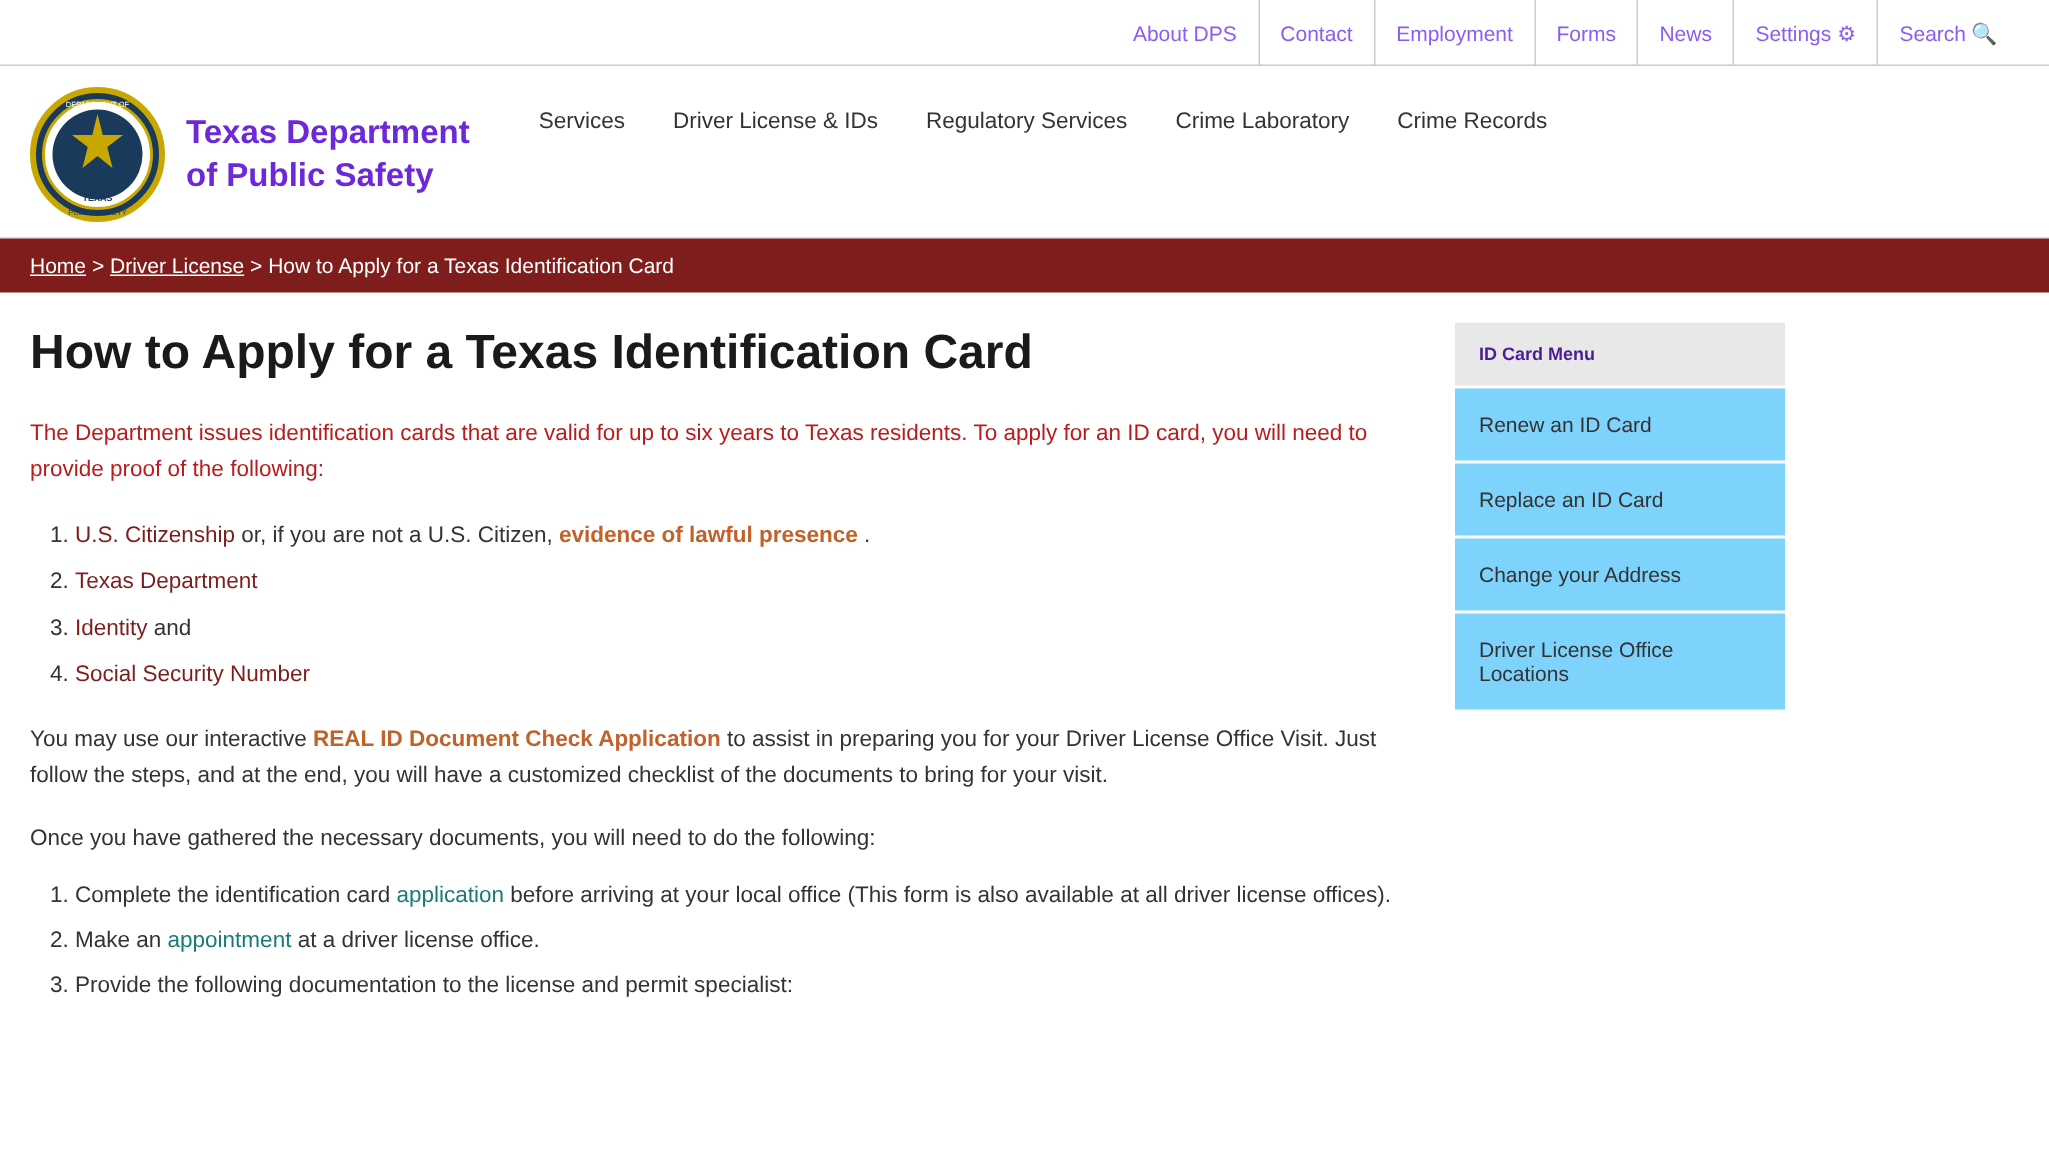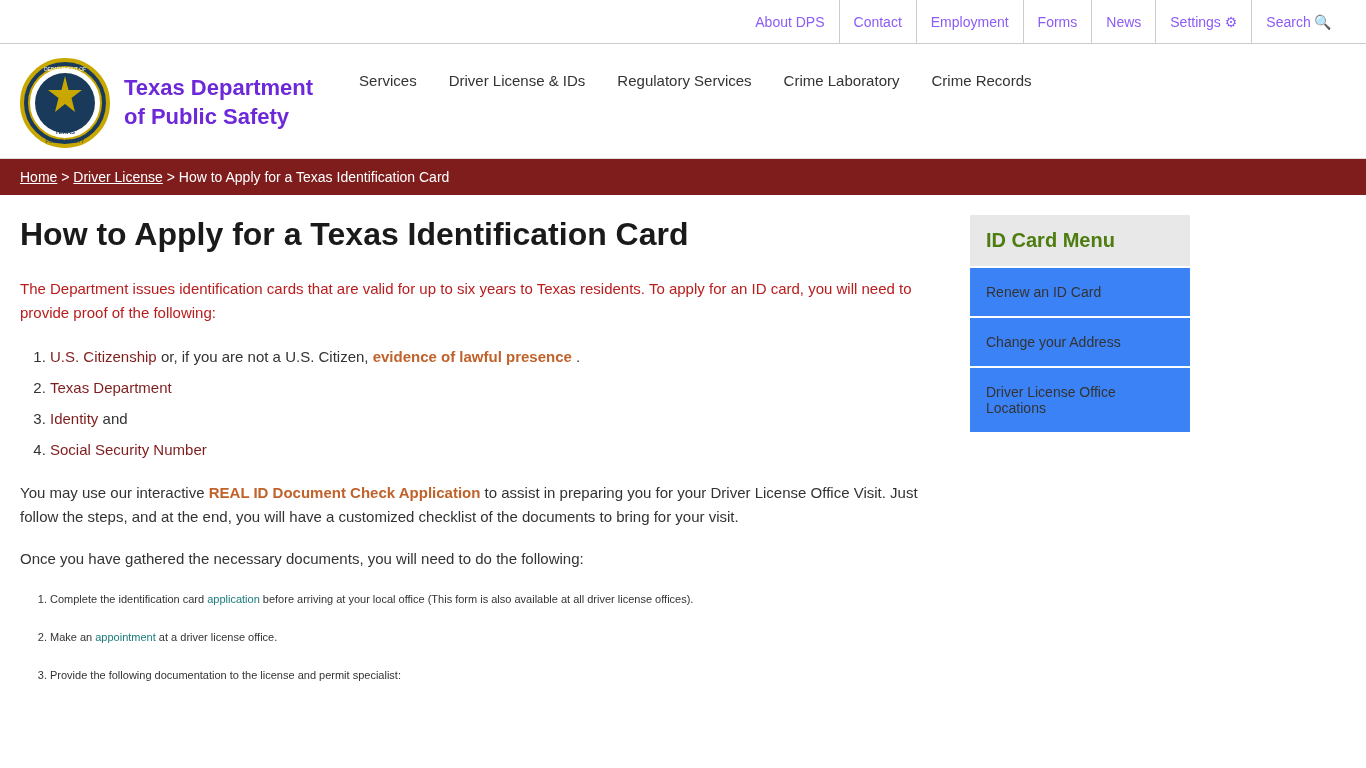--- a/index.html
+++ b/index.html
@@ -123,42 +123,41 @@
     #gather-para {
       font-size: 15px;
       line-height: 1.6;
       margin-bottom: 14px;
     }
     .steps-list {
       margin: 0 0 10px 30px;
       line-height: 1.8;
     }
     .steps-list li {
-      font-size: 11px;
+      font-size: 15px;
       margin-bottom: 6px;
       line-height: 1.6;
-      margin-top: 20px;
     }
 
     
     #sidebar {
       width: 230px;
       flex-shrink: 0;
       padding: 20px 0 20px 10px;
     }
     .sidebar-menu-title {
       background: #e8e8e8;
       padding: 14px 16px;
-      font-size: 20px;
+      font-size: 12px;
       font-weight: bold;
-      color: #4d7c0f;
+      color: #4c1d95;
       margin-bottom: 2px;
     }
     .sidebar-menu-item {
-      background: #3b82f6;
+      background: #7dd3fc;
       padding: 16px 16px;
       font-size: 14px;
       color: #333;
       margin-bottom: 2px;
       cursor: pointer;
       border: none;
       width: 100%;
       text-align: left;
       display: block;
       text-decoration: none;
@@ -262,17 +261,18 @@
       </li>
       <li>
         <span>Provide the following documentation to the license and permit specialist:</span>
       </li>
     </ol>
   </div>
 
   <div id="sidebar">
     <div class="sidebar-menu-title">ID Card Menu</div>
     <a href="#" class="sidebar-menu-item">Renew an ID Card</a>
+    <a href="#" class="sidebar-menu-item">Replace an ID Card</a>
     <a href="#" class="sidebar-menu-item">Change your Address</a>
     <a href="#" class="sidebar-menu-item">Driver License Office Locations</a>
   </div>
 
 </div>
 
 </body></html>

